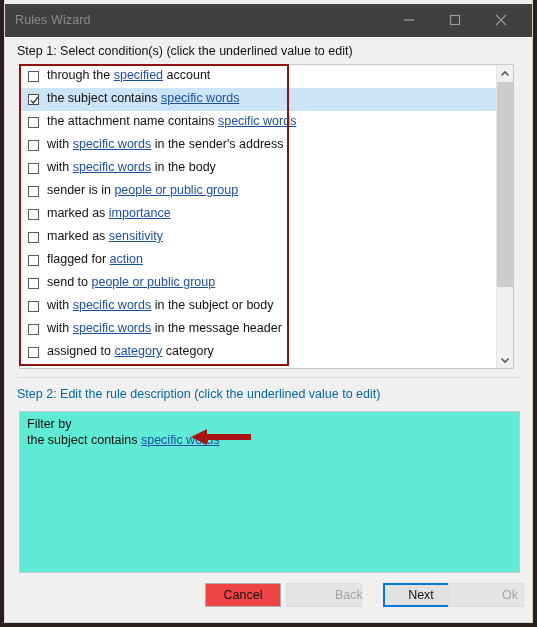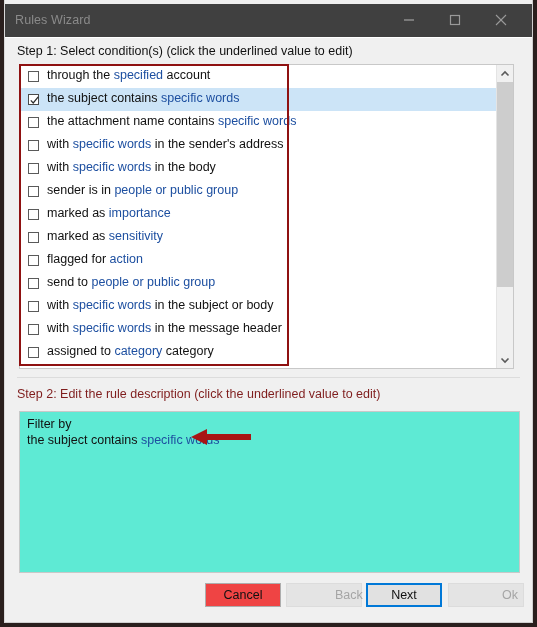--- a/index.html
+++ b/index.html
@@ -107,20 +107,21 @@
   .cond-label {
     position: absolute;
     left: 27px;
     top: 3px;
     font-size: 12.5px;
     color: #111;
     white-space: nowrap;
   }
   .lnk {
     color: #1d4fa0;
+    text-decoration: underline;
     cursor: pointer;
   }
 
   
   #red-rect {
     position: absolute;
     left: 14px;
     top: 64px;
     width: 270px;
     height: 302px;
@@ -168,21 +169,21 @@
     height: 1px;
     background: #dcdcdc;
   }
 
   
   #step2-label {
     position: absolute;
     left: 12px;
     top: 387px;
     font-size: 12.5px;
-    color: #7f1d1d;
+    color: #0369a1;
     white-space: nowrap;
   }
   #desc-box {
     position: absolute;
     left: 14px;
     top: 411px;
     width: 501px;
     height: 162px;
     background: #5eead4;
     border: 1px solid #c8c8c8;
@@ -232,21 +233,21 @@
     padding-left: 48px;
   }
   .dlgbtn.focused {
     background: #e1e1e1;
     border: 2px solid #0078d7;
     color: #111;
     line-height: 20px;
   }
   #btn-cancel { left: 200px; }
   #btn-back   { left: 281px; }
-  #btn-next   { left: 361px; }
+  #btn-next   { left: 378px; }
   #btn-ok     { left: 443px; }
 </style>
 </head>
 <body>
 
 <div id="window">
 
   <div id="titlebar">
     <div id="title-text">Rules Wizard</div>
 

